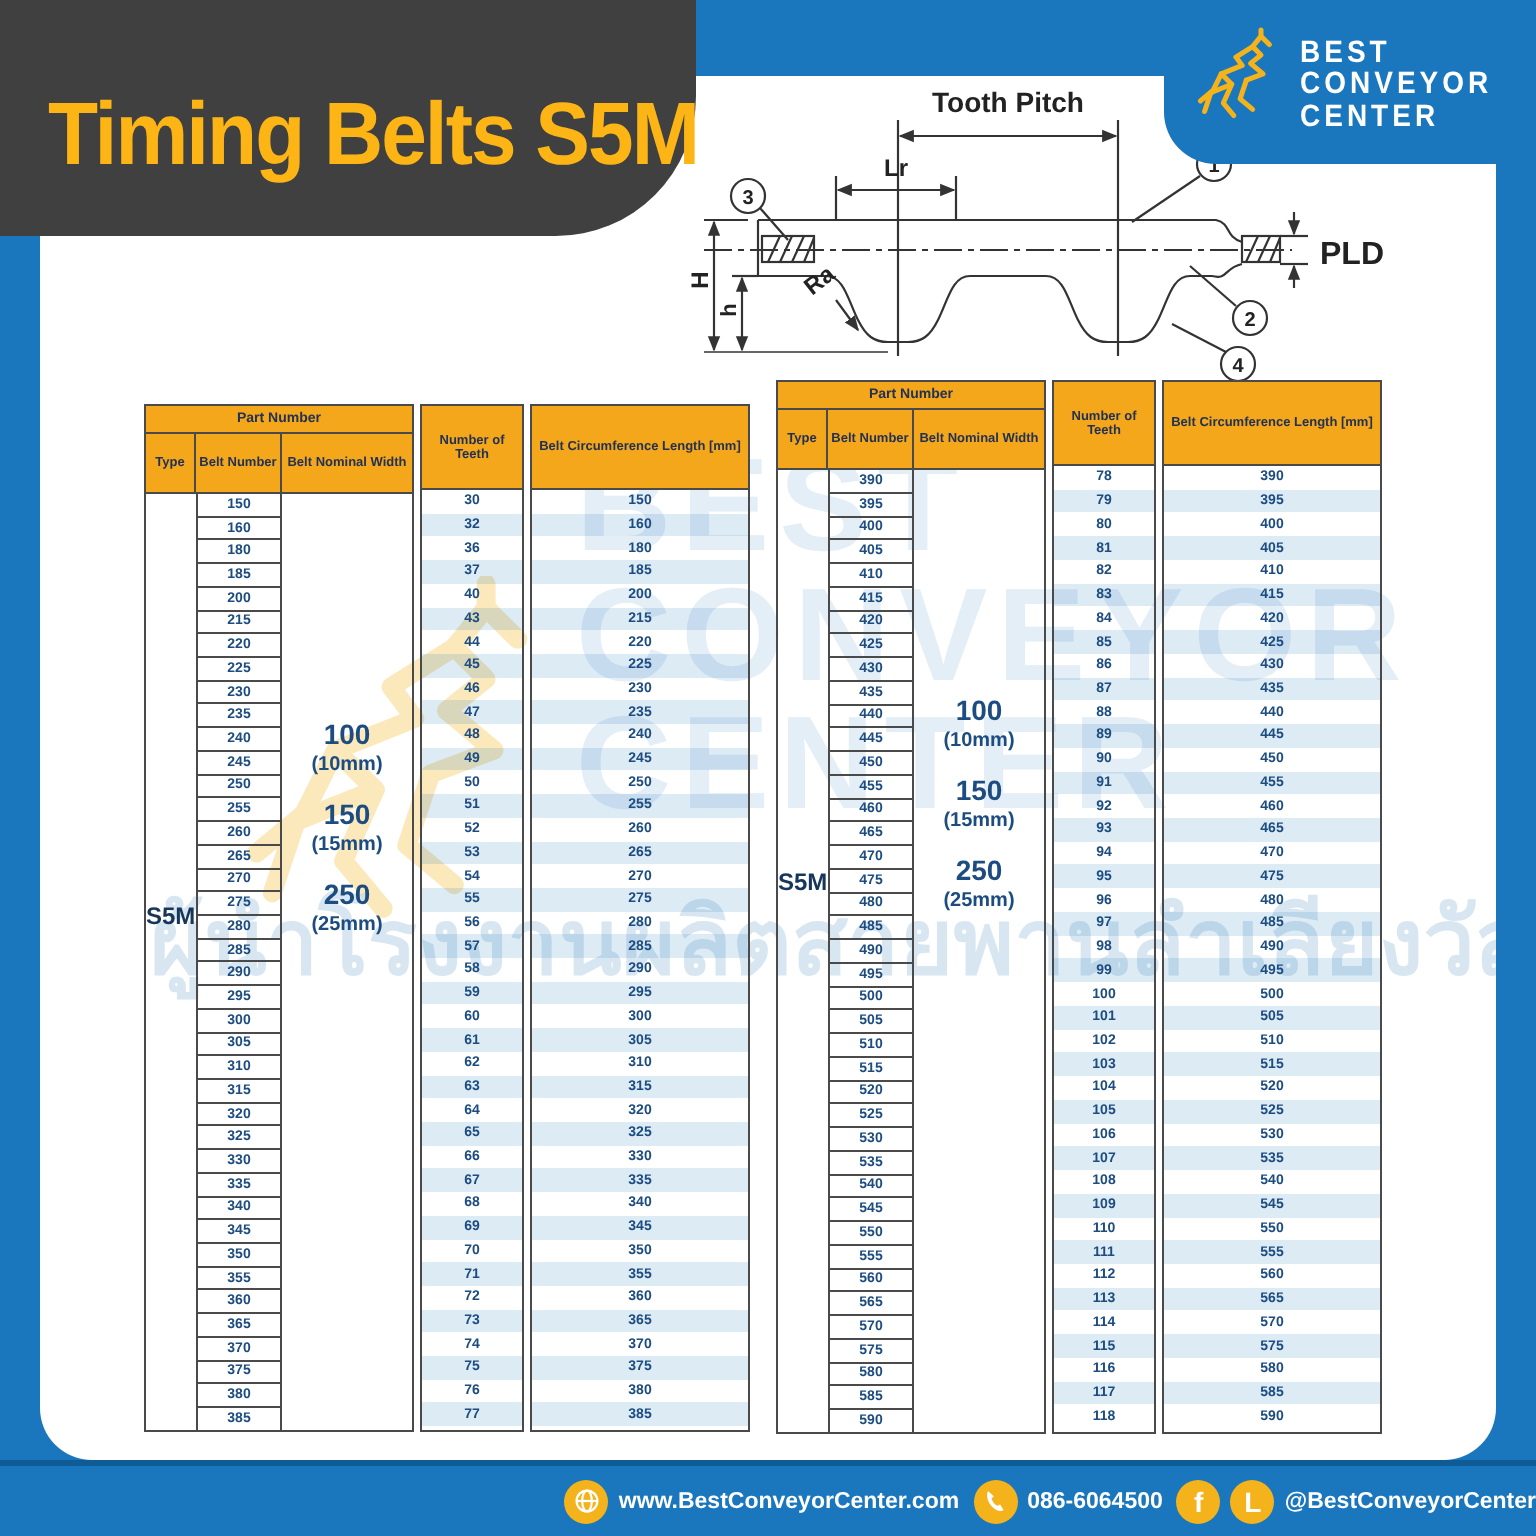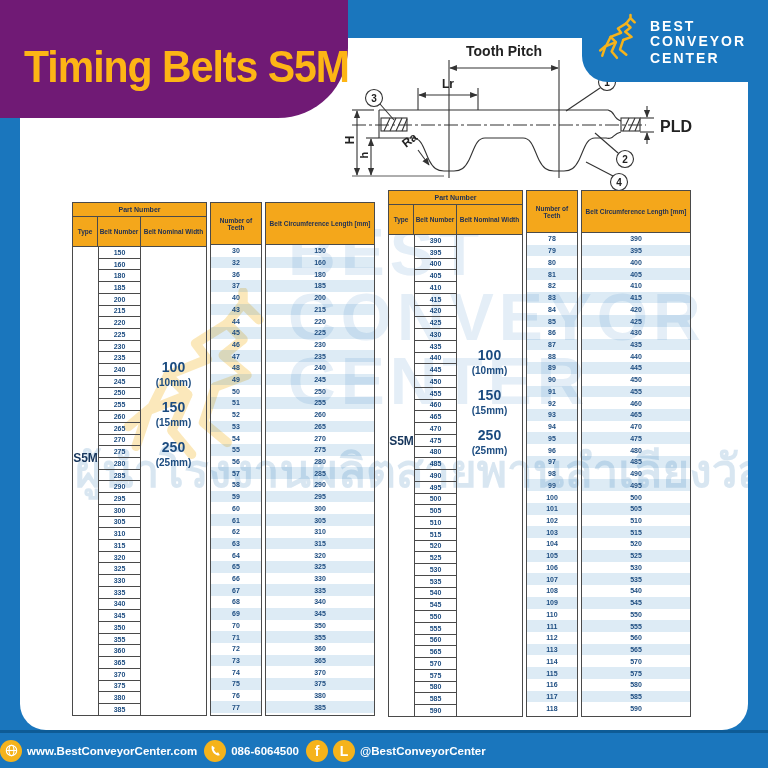--- a/index.html
+++ b/index.html
@@ -7,21 +7,21 @@
         font-family:"Liberation Sans",sans-serif;}
   .panel{position:absolute;left:20px;top:38px;width:728px;height:692px;background:#fff;
          border-radius:26px;overflow:hidden;z-index:1;}
   
   .wm-text{position:absolute;left:268px;top:182px;z-index:2;color:#E4EEF7;font-weight:bold;
            font-size:66px;line-height:.98;letter-spacing:5px;white-space:nowrap;}
   .wm-thai{position:absolute;left:55px;top:396px;z-index:2;color:#BFD6E9;opacity:.6;
            font-weight:bold;font-size:46px;white-space:nowrap;}
   .wm-icon{position:absolute;left:92px;top:250px;z-index:2;opacity:.45;}
   
-  .title-band{position:absolute;left:0;top:0;width:348px;height:118px;background:#701a75;
+  .title-band{position:absolute;left:0;top:0;width:348px;height:118px;background:#404040;
               border-radius:0 0 70px 0;z-index:4;}
   .title-band h1{position:absolute;left:24px;top:44px;margin:0;font-size:41px;color:#FDB515;
                  font-weight:bold;letter-spacing:-1px;transform:scaleY(1.08);white-space:nowrap;}
   
   .logo-block{position:absolute;right:0;top:0;width:186px;height:82px;background:#1A76BD;
               border-radius:0 0 0 26px;z-index:4;display:flex;align-items:center;}
   .logo-icon{margin-left:14px;}
   .logo-text{color:#fff;font-weight:bold;font-size:14px;line-height:1.02;letter-spacing:2px;
              margin-left:8px;transform:scaleY(1.1);}
   
@@ -42,41 +42,41 @@
   .hc-type{width:25px;border-right:1px solid #4a4a4a;}
   .hc-belt{width:43px;border-right:1px solid #4a4a4a;}
   .hc-width{flex:1;}
   .hdr-one{height:42px;background:#F4A71B;border-bottom:1px solid #4a4a4a;display:flex;
            align-items:center;justify-content:center;text-align:center;font-size:6.5px;
            font-weight:bold;color:#233253;padding:0 3px;box-sizing:border-box;}
   .bodyA{display:flex;position:relative;}
   .t-left .tbody{height:468px;}
   .t-right .tbody{height:481px;}
   .col-type{width:25px;position:relative;}
-  .type-label{position:absolute;left:0;right:0;text-align:center;font-size:12px;font-weight:bold;
+  .type-label{position:absolute;left:0;right:0;font-size:12px;font-weight:bold;
               color:#17365C;}
   .t-left .type-label{top:204px;}
   .t-right .type-label{top:199px;}
   .col-belt{width:43px;display:flex;flex-direction:column;border-left:1px solid #4a4a4a;
             border-right:1px solid #4a4a4a;box-sizing:border-box;}
   .beltcell{flex:1;border-bottom:1px solid #4a4a4a;display:flex;align-items:center;
             justify-content:center;font-size:7px;font-weight:bold;}
   .beltcell:last-child{border-bottom:none;}
   .col-width{flex:1;position:relative;}
   .width-stack{position:absolute;left:0;right:0;top:112px;text-align:center;font-weight:bold;
                color:#1C4C80;}
   .w-big{font-size:14px;line-height:17px;}
   .w-small{font-size:10px;line-height:14px;margin-bottom:9px;}
   .colstack{display:flex;flex-direction:column;}
   .cell{flex:1;display:flex;align-items:center;justify-content:center;font-size:7px;
         font-weight:bold;}
   .cell.alt{background:rgba(27,118,189,0.15);}
   
   .footer{position:absolute;left:0;bottom:0;width:768px;height:38px;background:#1A76BD;
-          border-top:3px solid #0E5B95;display:flex;align-items:center;justify-content:flex-start;
+          border-top:3px solid #0E5B95;display:flex;align-items:center;justify-content:flex-end;
           gap:7px;z-index:5;box-sizing:border-box;}
   .f-item{display:flex;align-items:center;gap:5px;color:#fff;font-weight:bold;font-size:11.5px;
           white-space:nowrap;}
   .f-circle{width:22px;height:22px;border-radius:50%;background:#F5B31B;display:flex;
             align-items:center;justify-content:center;}
   .f-glyph{color:#fff;font-weight:bold;font-size:14px;line-height:1;}
   svg text{font-family:"Liberation Sans",sans-serif;}
 </style>
 </head>
 <body>

